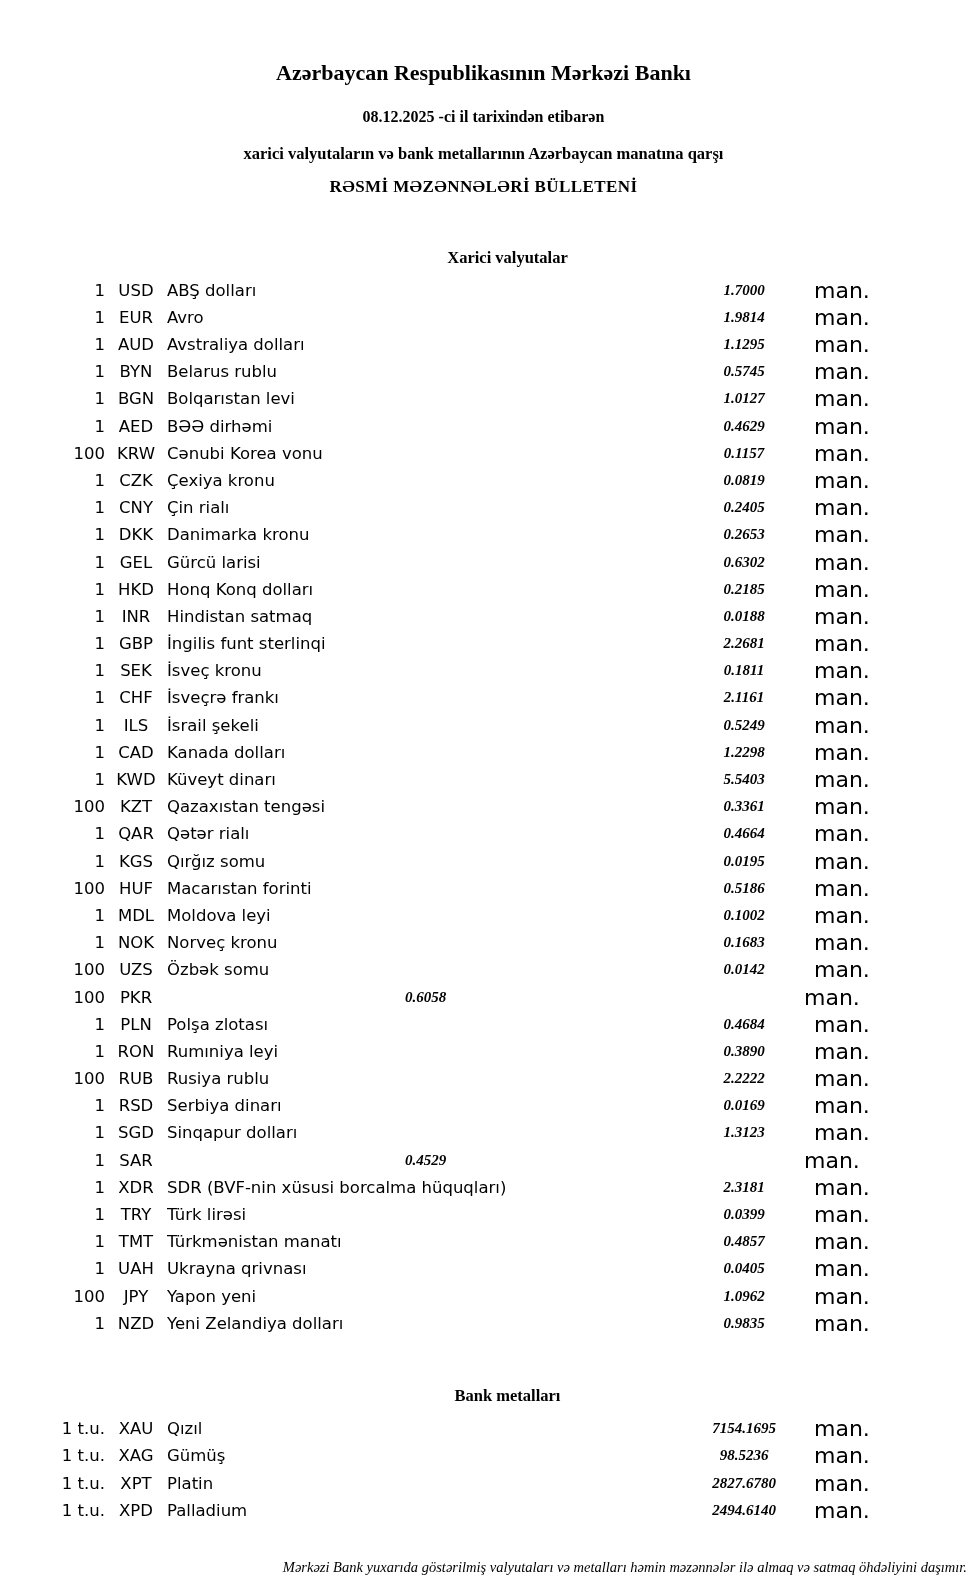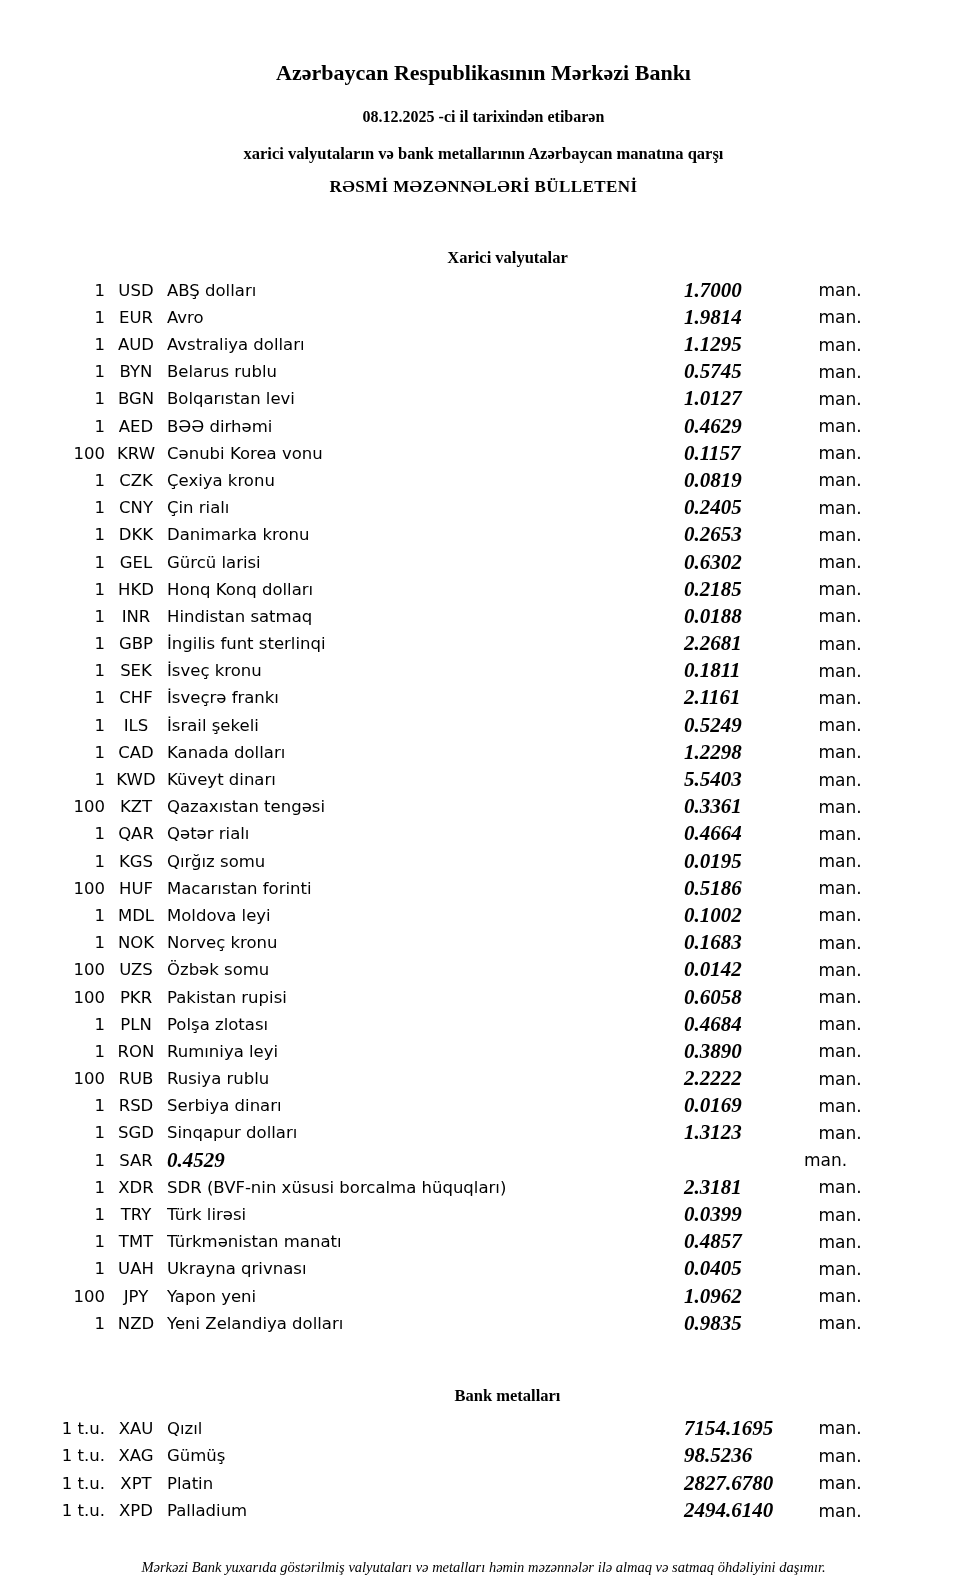--- a/index.html
+++ b/index.html
@@ -37,35 +37,35 @@
     display: grid;
     grid-template-columns: 70px 62px 1fr 120px 10px 52px;
     align-items: center;
     height: 27.2px;
   }
   .metals .row { height: 27.5px; }
   .cell-qty  { text-align: right;  font-size: 16.5px; white-space: nowrap; }
   .cell-code { text-align: center; font-size: 16.5px; white-space: nowrap; }
   .cell-name { text-align: left;   font-size: 16.5px; white-space: nowrap; overflow: hidden; }
   .cell-rate {
-    text-align: left;
+    text-align: center;
     font-family: "Liberation Serif", serif;
     font-weight: bold;
     font-style: italic;
-    font-size: 21px;
+    font-size: 15px;
     white-space: nowrap;
   }
-  .cell-unit { text-align: center; font-size: 17px; white-space: nowrap; }
+  .cell-unit { text-align: center; font-size: 22px; white-space: nowrap; }
 
   .footer {
     position: absolute;
     left: 0;
     right: 0;
     bottom: 14px;
-    text-align: center;
+    text-align: right;
     font-family: "Liberation Serif", serif;
     font-style: italic;
     font-size: 14.5px;
   }
 </style>
 </head>
 <body>
 
 <div class="page">
 
@@ -310,21 +310,20 @@
           <span class="cell-code">UZS</span>
           <span class="cell-name">Özbək somu</span>
           <span class="cell-rate">0.0142</span>
           <span></span>
           <span class="cell-unit">man.</span>
         </div>
 
         <div class="row">
           <span class="cell-qty">100</span>
           <span class="cell-code">PKR</span>
-          <span class="cell-name">Pakistan rupisi</span>
           <span class="cell-rate">0.6058</span>
           <span></span>
           <span class="cell-unit">man.</span>
         </div>
 
         <div class="row">
           <span class="cell-qty">1</span>
           <span class="cell-code">PLN</span>
           <span class="cell-name">Polşa zlotası</span>
           <span class="cell-rate">0.4684</span>

